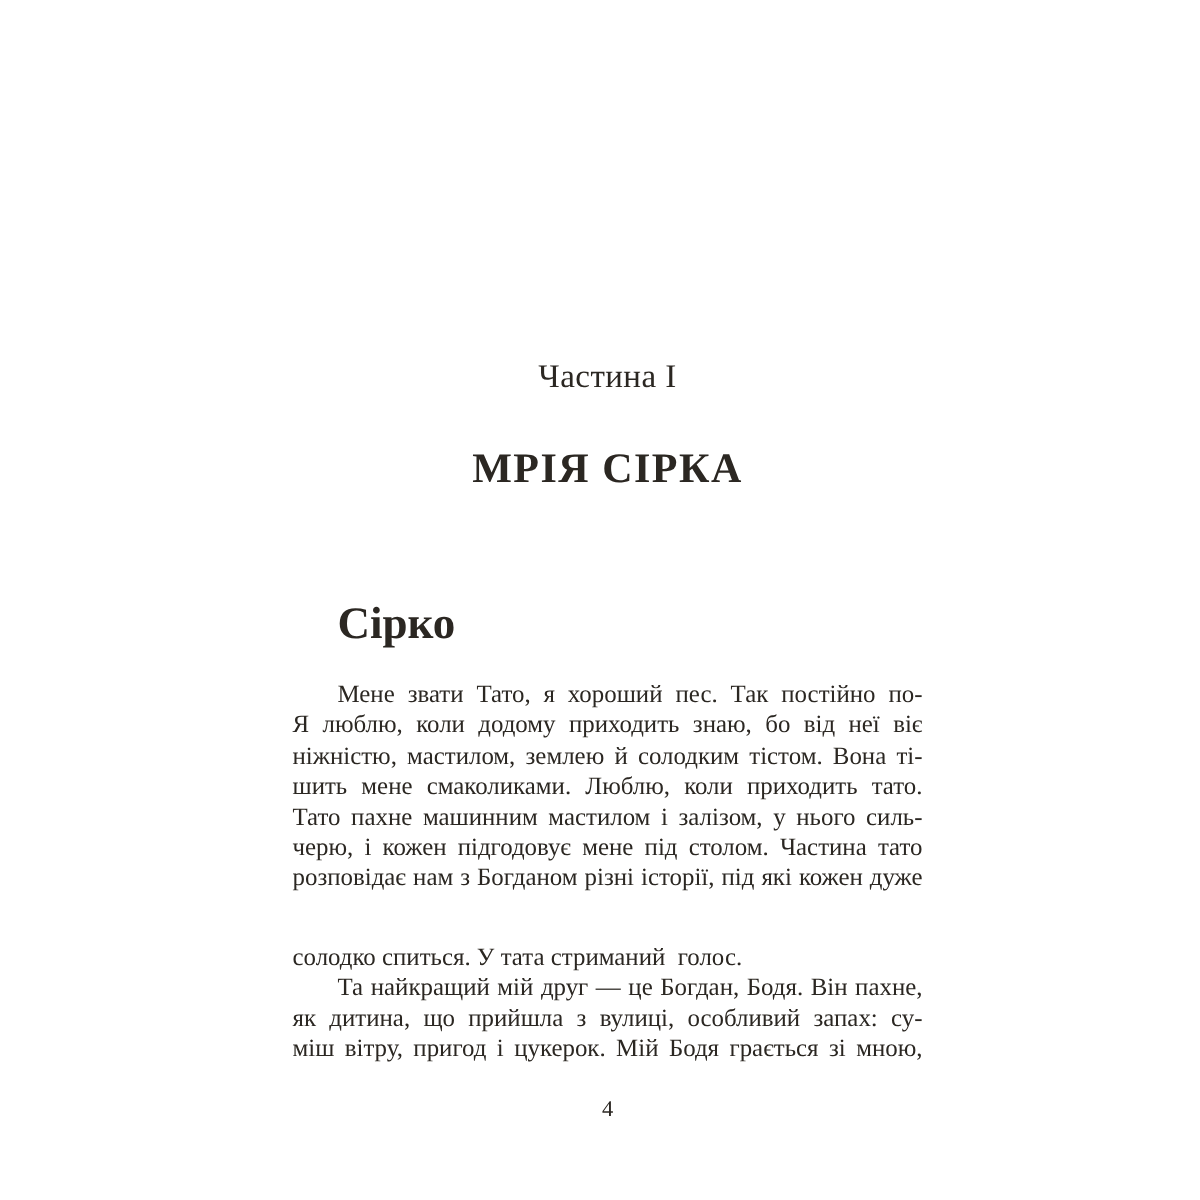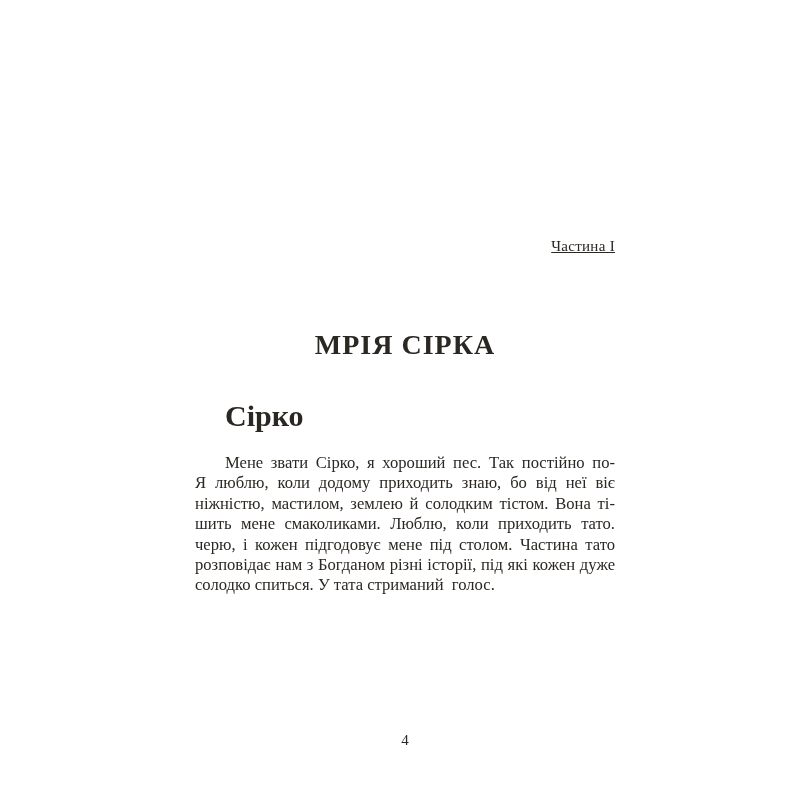--- a/index.html
+++ b/index.html
@@ -10,32 +10,30 @@
   .page{
     position:relative;
     width:800px;height:800px;
     background:var(--paper);
     color:var(--ink);
     font-family:"Liberation Serif","DejaVu Serif",serif;
     overflow:hidden;
   }
   .part-label{
     position:absolute;top:238px;left:195px;width:420px;
-    text-align:right;
-    font-size:15px;line-height:1.15;
+    text-align:center;
+    font-size:22px;line-height:1.15;
     letter-spacing:0.3px;
-    text-decoration:underline;
   }
   .part-title{
     position:absolute;top:297px;left:195px;width:420px;
     text-align:center;
     font-size:28px;line-height:1.15;
     font-weight:bold;
     letter-spacing:1px;
-    margin-top:32px;
   }
   .section-title{
     position:absolute;top:399px;left:225px;
     font-size:30px;line-height:1.1;
     font-weight:bold;
     font-family:Liberation Serif, serif;
   }
   .body-text{
     position:absolute;top:453px;left:195px;width:420px;
     font-size:16.6px;
@@ -43,43 +41,50 @@
   .paragraph{margin:0;}
   .line{
     line-height:20.4px;
     text-align:justify;
     text-align-last:justify;
   }
   .line--first{text-indent:30px;}
   .line--end{
     text-align:center;
     text-align-last:left;
+    margin-top:32px;
   }
   .page-number{
     position:absolute;top:731px;left:195px;width:420px;
     text-align:center;
     font-size:15px;line-height:1.2;
   }
 </style>
 </head>
 <body>
 
 <div class="page">
   <div class="part-label">Частина I</div>
 
   <div class="part-title">МРІЯ СІРКА</div>
 
   <div class="section-title">Сірко</div>
 
   <div class="body-text" id="body-text">
       <div class="paragraph">
-        <div class="line line--first">Мене звати Сірко, я хороший пес. Так постійно по-</div>
+        <div class="line line--first">Мене звати Тато, я хороший пес. Так постійно по-</div>
         <div class="line">Я люблю, коли додому приходить знаю, бо від неї віє</div>
         <div class="line">ніжністю, мастилом, землею й солодким тістом. Вона ті-</div>
         <div class="line">шить мене смаколиками. Люблю, коли приходить тато.</div>
+        <div class="line">Тато пахне машинним мастилом і залізом, у нього силь-</div>
         <div class="line">черю, і кожен підгодовує мене під столом. Частина тато</div>
         <div class="line">розповідає нам з Богданом різні історії, під які кожен дуже</div>
         <div class="line line--end">солодко спиться. У тата стриманий &nbsp;голос.</div>
+      </div>
+      <div class="paragraph">
+        <div class="line line--first">Та найкращий мій друг — це Богдан, Бодя. Він пахне,</div>
+        <div class="line">як дитина, що прийшла з вулиці, особливий запах: су-</div>
+        <div class="line">міш вітру, пригод і цукерок. Мій Бодя грається зі мною,</div>
       </div>
     </div>
 
   <div class="page-number">4</div>
 </div>
 
 </body></html>

